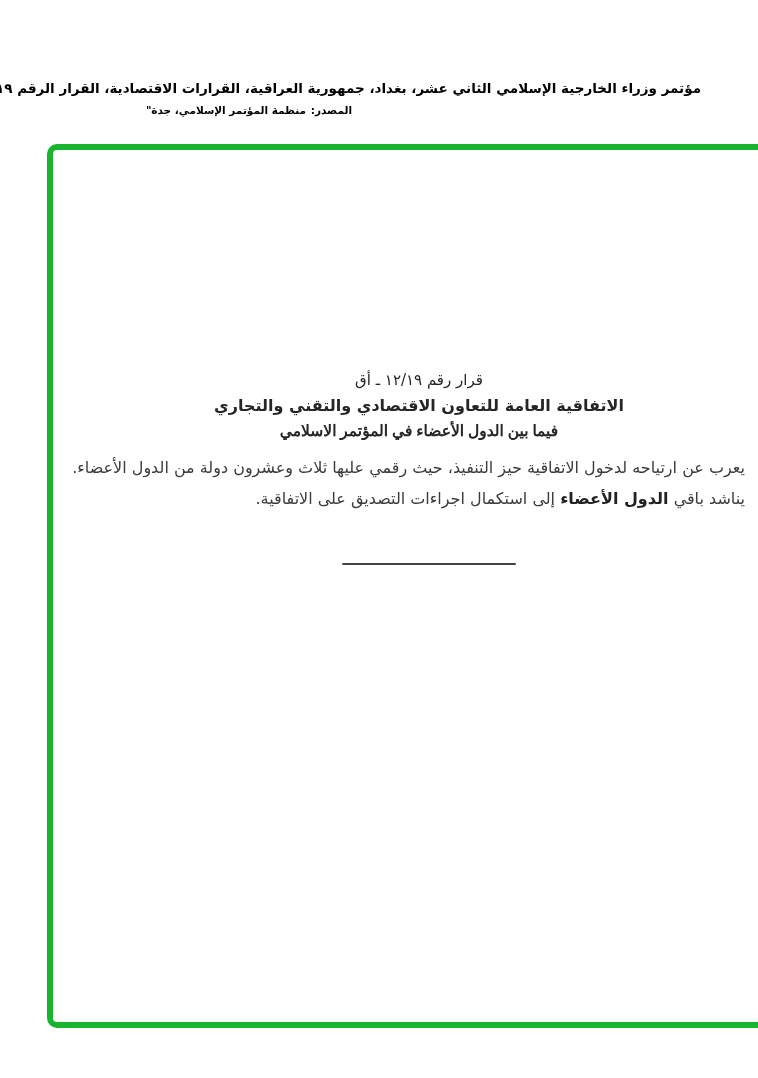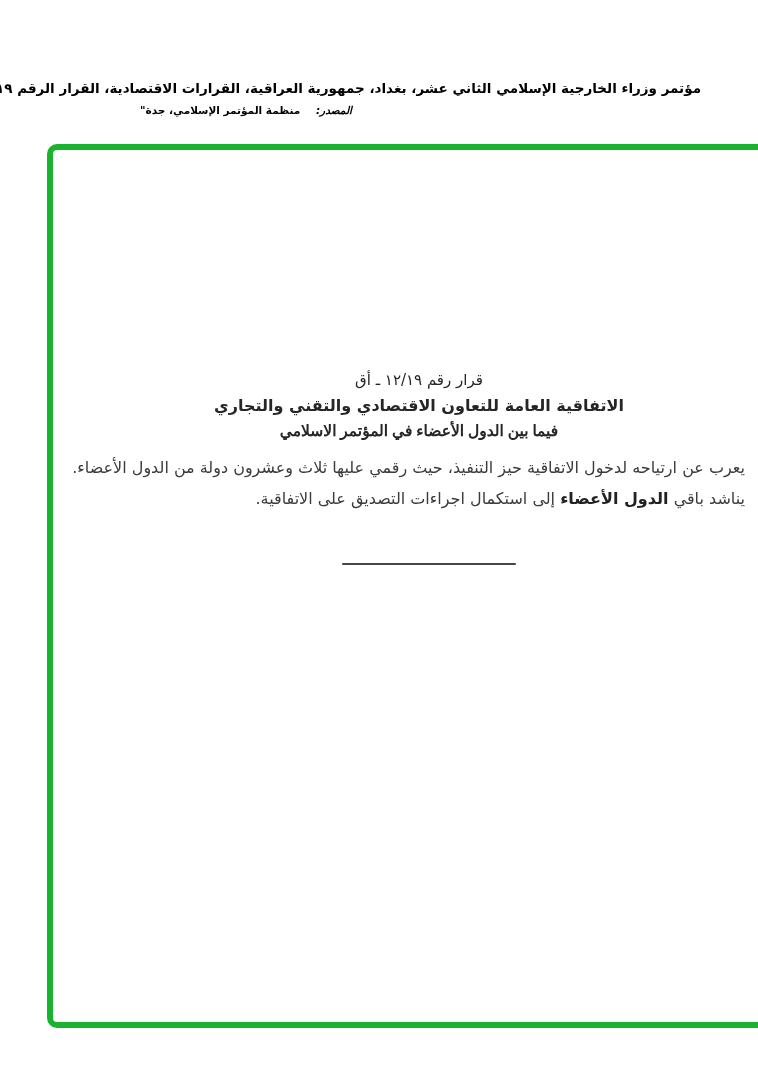--- a/index.html
+++ b/index.html
@@ -16,21 +16,21 @@
     position:absolute;top:78px;right:57px;left:8px;
     direction:rtl;text-align:right;white-space:nowrap;
     font-size:13.5px;font-weight:bold;color:var(--header-text);
     letter-spacing:0;line-height:20px;
   }
   .source-line{
     position:absolute;top:104px;right:406px;
     direction:rtl;white-space:nowrap;
     font-size:10.5px;font-weight:bold;color:var(--header-text);
   }
-  .source-line .src-label{margin-left:12px;font-style:italic;}
+  .source-line .src-label{margin-left:1px;}
 
   .document-frame{
     position:absolute;left:47px;top:144px;width:736px;height:884px;
     border:6px solid var(--frame-green);border-radius:10px;
     background:#ffffff;
   }
   .scanned-document{
     position:absolute;inset:0;
     padding:218px 6px 0 14px;
     direction:rtl;

